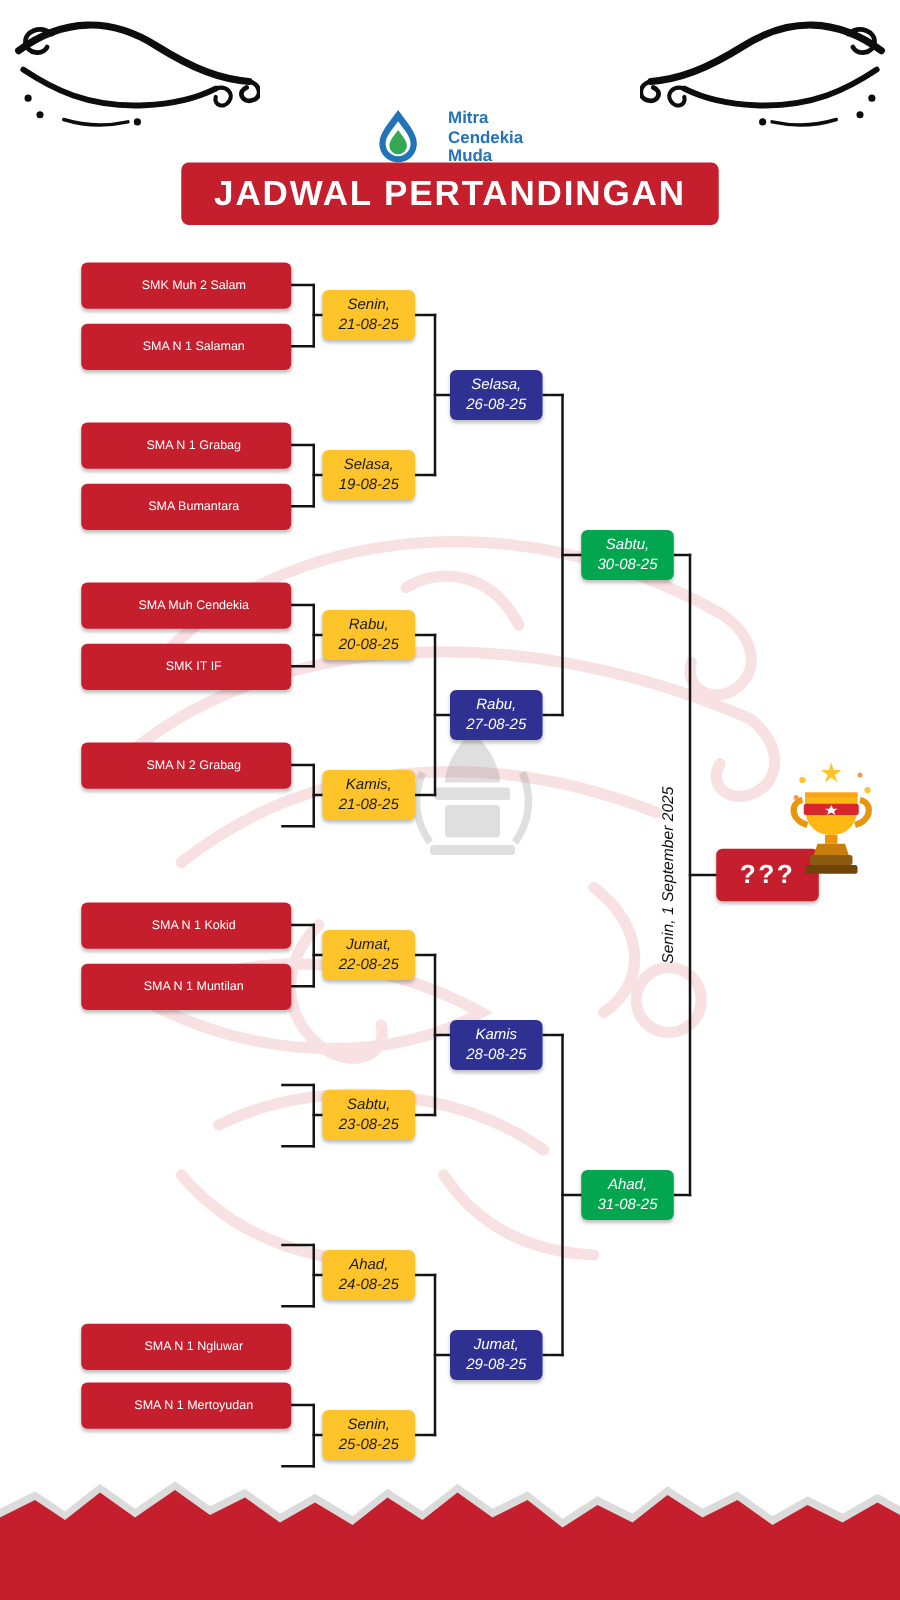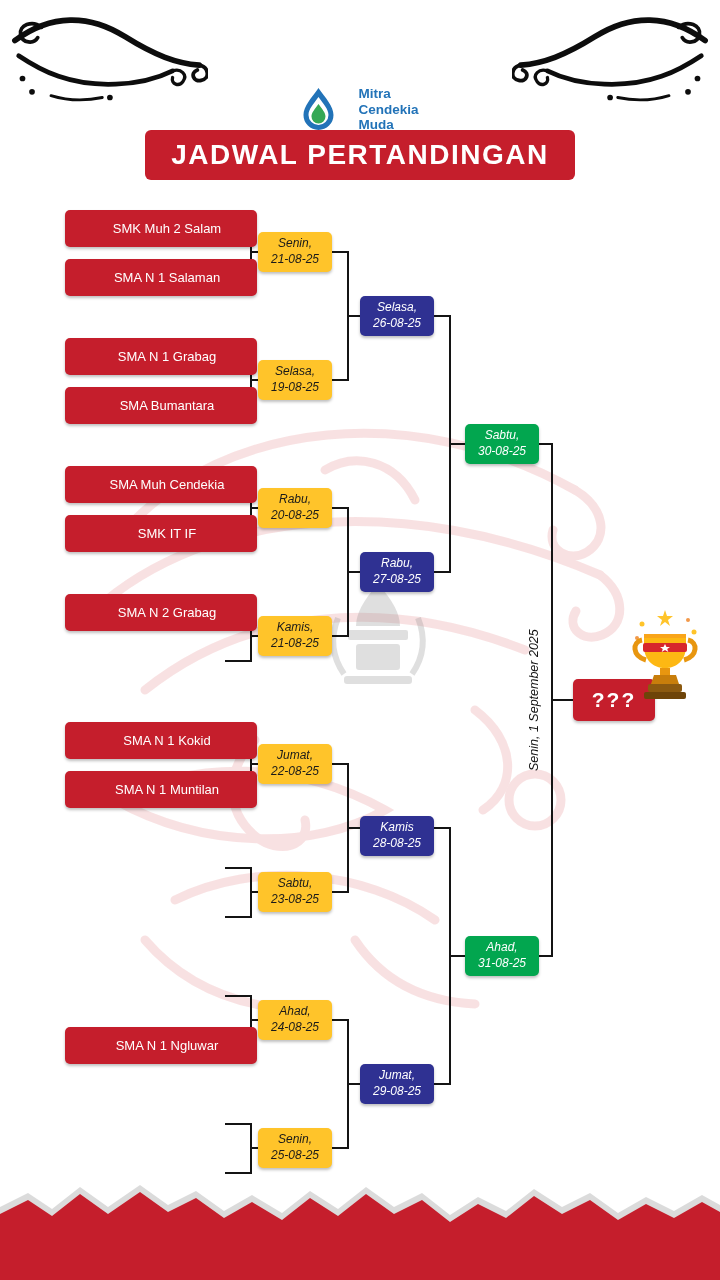--- a/index.html
+++ b/index.html
@@ -15,24 +15,24 @@
   .logo { position:absolute; top:42px; left:50%; transform:translateX(-50%);
           display:flex; align-items:center; gap:23px; z-index:2;margin-top:44px; }
   .logo-text span { display:block; color:var(--logo_blue,#2273B8);
           font-weight:700; font-size:13.5px; line-height:1.15; }
 
   .title { position:absolute; left:145px; top:130px; width:430px; height:50px;
           background:var(--red,#C51E2C); color:#fff; border-radius:6px;
           display:flex; align-items:center; justify-content:center;
           font-size:28px; font-weight:800; letter-spacing:1.5px; z-index:2; }
 
-  .team { position:absolute; left:65px; width:192px; height:37px;
+  .team { position:absolute; left:65px; width:168px; height:37px;
           background:var(--red,#C51E2C); border-radius:5px; color:#fff;
           display:flex; align-items:center; justify-content:center;
-          font-size:13px; font-weight:500; z-index:2;
+          font-size:10px; font-weight:500; z-index:2;
           box-shadow:0 2px 3px rgba(0,0,0,.25);padding-left:12px; }
 
   .m { position:absolute; width:74px; height:40px; border-radius:5px;
        display:flex; flex-direction:column; align-items:center; justify-content:center;
        font-style:italic; font-size:12px; line-height:1.3; z-index:2;
        box-shadow:0 2px 3px rgba(0,0,0,.25); }
   .r1 { left:258px; background:var(--yellow,#FFC42A); color:#1a1a1a; }
   .r2 { left:360px; background:var(--navy,#2F3192); color:#fff; }
   .sf { left:465px; background:var(--green,#02A64F); color:#fff; }
 
@@ -194,21 +194,22 @@
 
   <div class="team" style="top:210px">SMK Muh 2 Salam</div>
   <div class="team" style="top:259px">SMA N 1 Salaman</div>
   <div class="team" style="top:338px">SMA N 1 Grabag</div>
   <div class="team" style="top:387px">SMA Bumantara</div>
   <div class="team" style="top:466px">SMA Muh Cendekia</div>
   <div class="team" style="top:515px">SMK IT IF</div>
   <div class="team" style="top:594px">SMA N 2 Grabag</div>
   <div class="team" style="top:722px">SMA N 1 Kokid</div>
   <div class="team" style="top:771px">SMA N 1 Muntilan</div>
-  <div class="team" style="top:1027px">SMA N 1 Ngluwar</div>
+  <div class="team" style="top:1059px">SMA N 1 Ngluwar</div>
+  <div class="team" style="top:1106px">SMA N 1 Mertoyudan</div>
 
   <div class="m r1" style="top:232px">
     <span>Senin,</span>
     <span>21-08-25</span>
   </div>
   <div class="m r1" style="top:360px">
     <span>Selasa,</span>
     <span>19-08-25</span>
   </div>
   <div class="m r1" style="top:488px">

